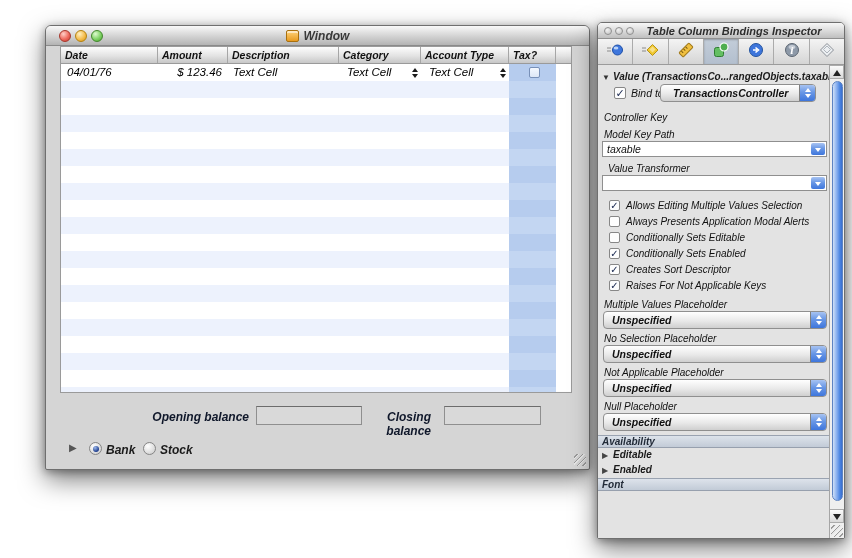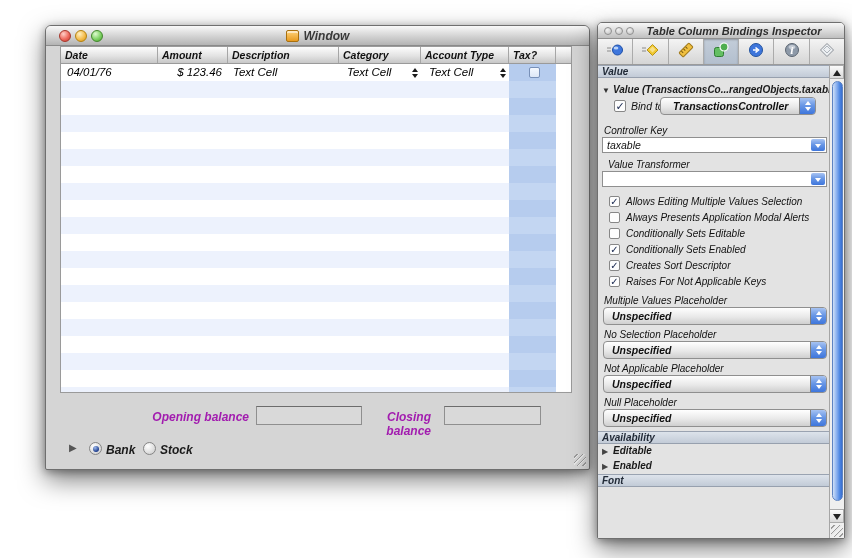--- a/index.html
+++ b/index.html
@@ -43,21 +43,21 @@
   #cell-cat { left:286px; }
   #cell-actype { left:368px; }
   .stepper { position:absolute; top:3px; width:8px; height:12px; }
   .stepper i { position:absolute; left:1px; width:0; height:0; border-left:3.5px solid transparent; border-right:3.5px solid transparent; }
   .stepper .u { top:1px; border-bottom:4px solid #1a1a1a; }
   .stepper .d { bottom:1px; border-top:4px solid #1a1a1a; }
   #stepper-cat { left:350px; } #stepper-actype { left:438px; }
   #tax-checkbox { position:absolute; left:468px; top:3px; width:11px; height:11px;
     border:1.5px solid #7890b8; border-radius:2px; background:linear-gradient(#f4f8ff,#dde7f6); }
 
-  .balance-label { position:absolute; top:384px; font-size:12px; font-weight:bold; color:#a21caf; text-align:right; }
+  .balance-label { position:absolute; top:384px; font-size:12px; font-weight:bold; color:#0f172a; text-align:right; }
   #opening-label { left:58px; width:145px; }
   #closing-label { left:293px; width:92px; }
   .balance-field { position:absolute; top:380px; height:19px; background:#d9d9d9;
     border:1px solid #8f8f8f; border-top-color:#6c6c6c; font-size:11px; padding:2px 4px; color:#111; }
   #opening-field { left:210px; width:106px; }
   #closing-field { left:398px; width:97px; }
 
   .disc-tri { position:absolute; font-size:10px; color:#555; }
   #main-disclosure { left:23px; top:416px; }
   .radio { position:absolute; top:416px; width:13px; height:13px; border-radius:50%;
@@ -267,40 +267,40 @@
       </div>
       <div class="tool-btn">
         <span><svg width="16" height="16">
             <polygon points="8,1.5 14.5,8 8,14.5 1.5,8" fill="#eceff2" stroke="#8a8f96"></polygon>
             <polygon points="8,4 11.5,7.5 8,11 4.5,7.5" fill="none" stroke="#aeb4bb"></polygon>
           </svg></span>
       </div>
     </div>
 
   <div id="insp-body">
-    <div class="section-bar">Value</div>
 
     <div id="binding-title-row">
       <span class="disc">▼</span><span>Value (TransactionsCo...rangedObjects.taxable)</span>
     </div>
 
     <div id="bind-row">
       <span class="aq-checkbox" id="bind-checkbox">✓</span>
       <span id="bind-label">Bind to:</span>
       <div class="popup" id="bind-popup">
         <span class="popup-text">TransactionsController</span>
         <span class="cap">
             <i class="u"></i>
             <i class="d"></i>
           </span>
       </div>
     </div>
 
     <div id="fields-container">
         <div class="field-label">Controller Key</div>
+        <div class="field-label">Model Key Path</div>
         <div class="combo">
           <span class="combo-text">taxable</span>
           <span class="combo-btn">
             <i></i>
           </span>
         </div>
         <div class="field-label" style="margin-left: 10px;">Value Transformer</div>
         <div class="combo">
           <span class="combo-text"></span>
           <span class="combo-btn">

